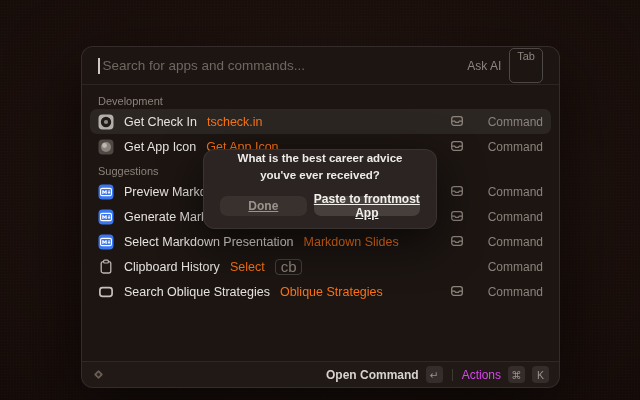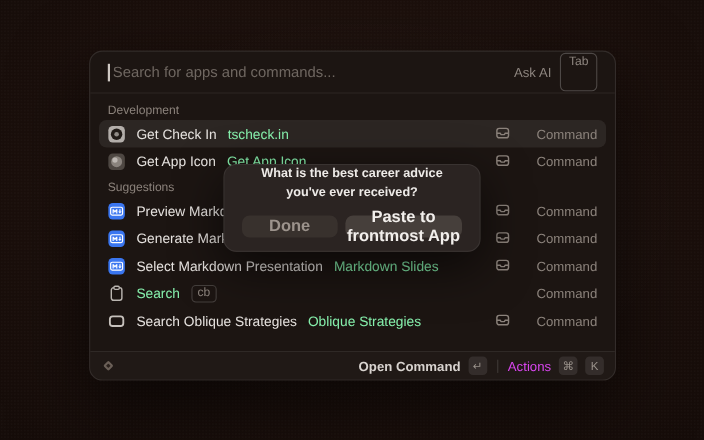--- a/index.html
+++ b/index.html
@@ -12,21 +12,21 @@
     position:relative;
     color:#e4e0dd;
   }
   body::after{ 
     content:""; position:absolute; inset:0; pointer-events:none;
     background-image:radial-gradient(rgba(255,255,255,0.02) 1px, transparent 1px);
     background-size:3px 3px;
   }
 
   .window {
-    position:absolute; left:81px; top:46px; width:479px; height:300px;
+    position:absolute; left:81px; top:46px; width:479px; height:342px;
     background:#1c1512;
     border:1px solid rgba(255,255,255,0.10);
     border-radius:12px;
     box-shadow:0 24px 70px rgba(0,0,0,0.65);
     overflow:hidden;
     z-index:1;
   }
 
   
   .searchbar {
@@ -51,23 +51,23 @@
     font-size:11px; font-weight:500; color:#8b827b;
     padding:6px 8px 3px; height:20px;
   }
   .row {
     display:flex; align-items:center; height:25px; padding:0 8px;
     border-radius:7px; gap:10px;justify-content:space-between;
   }
   .row.selected { background:rgba(255,255,255,0.075); }
   .row-icon { width:16px; height:16px; flex:0 0 auto; display:flex; }
   .row-title { font-size:12.5px; font-weight:500; color:#e6e2df; white-space:nowrap; }
-  .row-subtitle { font-size:12.5px; color:#86efac; white-space:nowrap; }
+  .row-subtitle { font-size:12.5px; color:#f97316; white-space:nowrap; }
   .kbd-badge {
-    font-size:11px; color:#8b827b; border:1px solid rgba(255,255,255,0.18);
+    font-size:15px; color:#8b827b; border:1px solid rgba(255,255,255,0.18);
     border-radius:4px; padding:0 5px 1px; line-height:13px;
   }
   .row-right { margin-left:auto; display:flex; align-items:center; gap:22px; }
   .accessory-label { font-size:12px; color:#8b827b; white-space:nowrap; }
 
   
   .footer {
     position:absolute; left:0; right:0; bottom:0; height:26px;
     display:flex; align-items:center; gap:20px; padding:0 10px;
     border-top:1px solid rgba(255,255,255,0.07);
@@ -94,22 +94,23 @@
     padding:0 16px 12px;
     z-index:5;
   }
   .dialog-title {
     font-size:11.5px; font-weight:700; color:#eeebe8;
     text-align:center; line-height:1.5;
   }
   .dialog-buttons { display:flex; gap:7px; justify-content:center; margin-top:11px; }
   .dialog-btn {
     border:none; border-radius:7px; height:20px; font-family:inherit;
-    font-size:15px; font-weight:600; display:flex; align-items:center; justify-content:center;
+    font-size:12px; font-weight:600; display:flex; align-items:center; justify-content:center;
     cursor:default;
+    text-decoration:underline;
   }
   .dialog-btn.secondary { background:#38312d; color:#9c938c; width:88px; }
   .dialog-btn.primary   { background:#474039; color:#f2efec; width:108px; background:#463f3b; }
 
   svg { display:block; }
 </style>
 </head>
 <body>
 
 <div class="window">
@@ -235,21 +236,22 @@
       </span>
     </div>
 
     <div class="row">
       <span class="row-icon">
         <svg width="16" height="16" viewBox="0 0 16 16" fill="none">
           <rect x="3.2" y="2.6" width="9.6" height="11.4" rx="2" stroke="#bab5b0" stroke-width="1.3"></rect>
           <rect x="5.6" y="1.2" width="4.8" height="2.8" rx="1" fill="#1c1512" stroke="#bab5b0" stroke-width="1.2"></rect>
         </svg>
       </span>
-      <span class="row-subtitle">Search</span>
+      <span class="row-title">Clipboard History</span>
+      <span class="row-subtitle">Select</span>
       <span class="kbd-badge">cb</span>
       <span class="row-right">
         <span class="accessory-label">Command</span>
       </span>
     </div>
 
     <div class="row">
       <span class="row-icon">
         <svg width="16" height="16" viewBox="0 0 16 16" fill="none">
           <rect x="1.9" y="3.6" width="12.2" height="8.8" rx="2.6" stroke="#c6c1bc" stroke-width="1.7"></rect>

